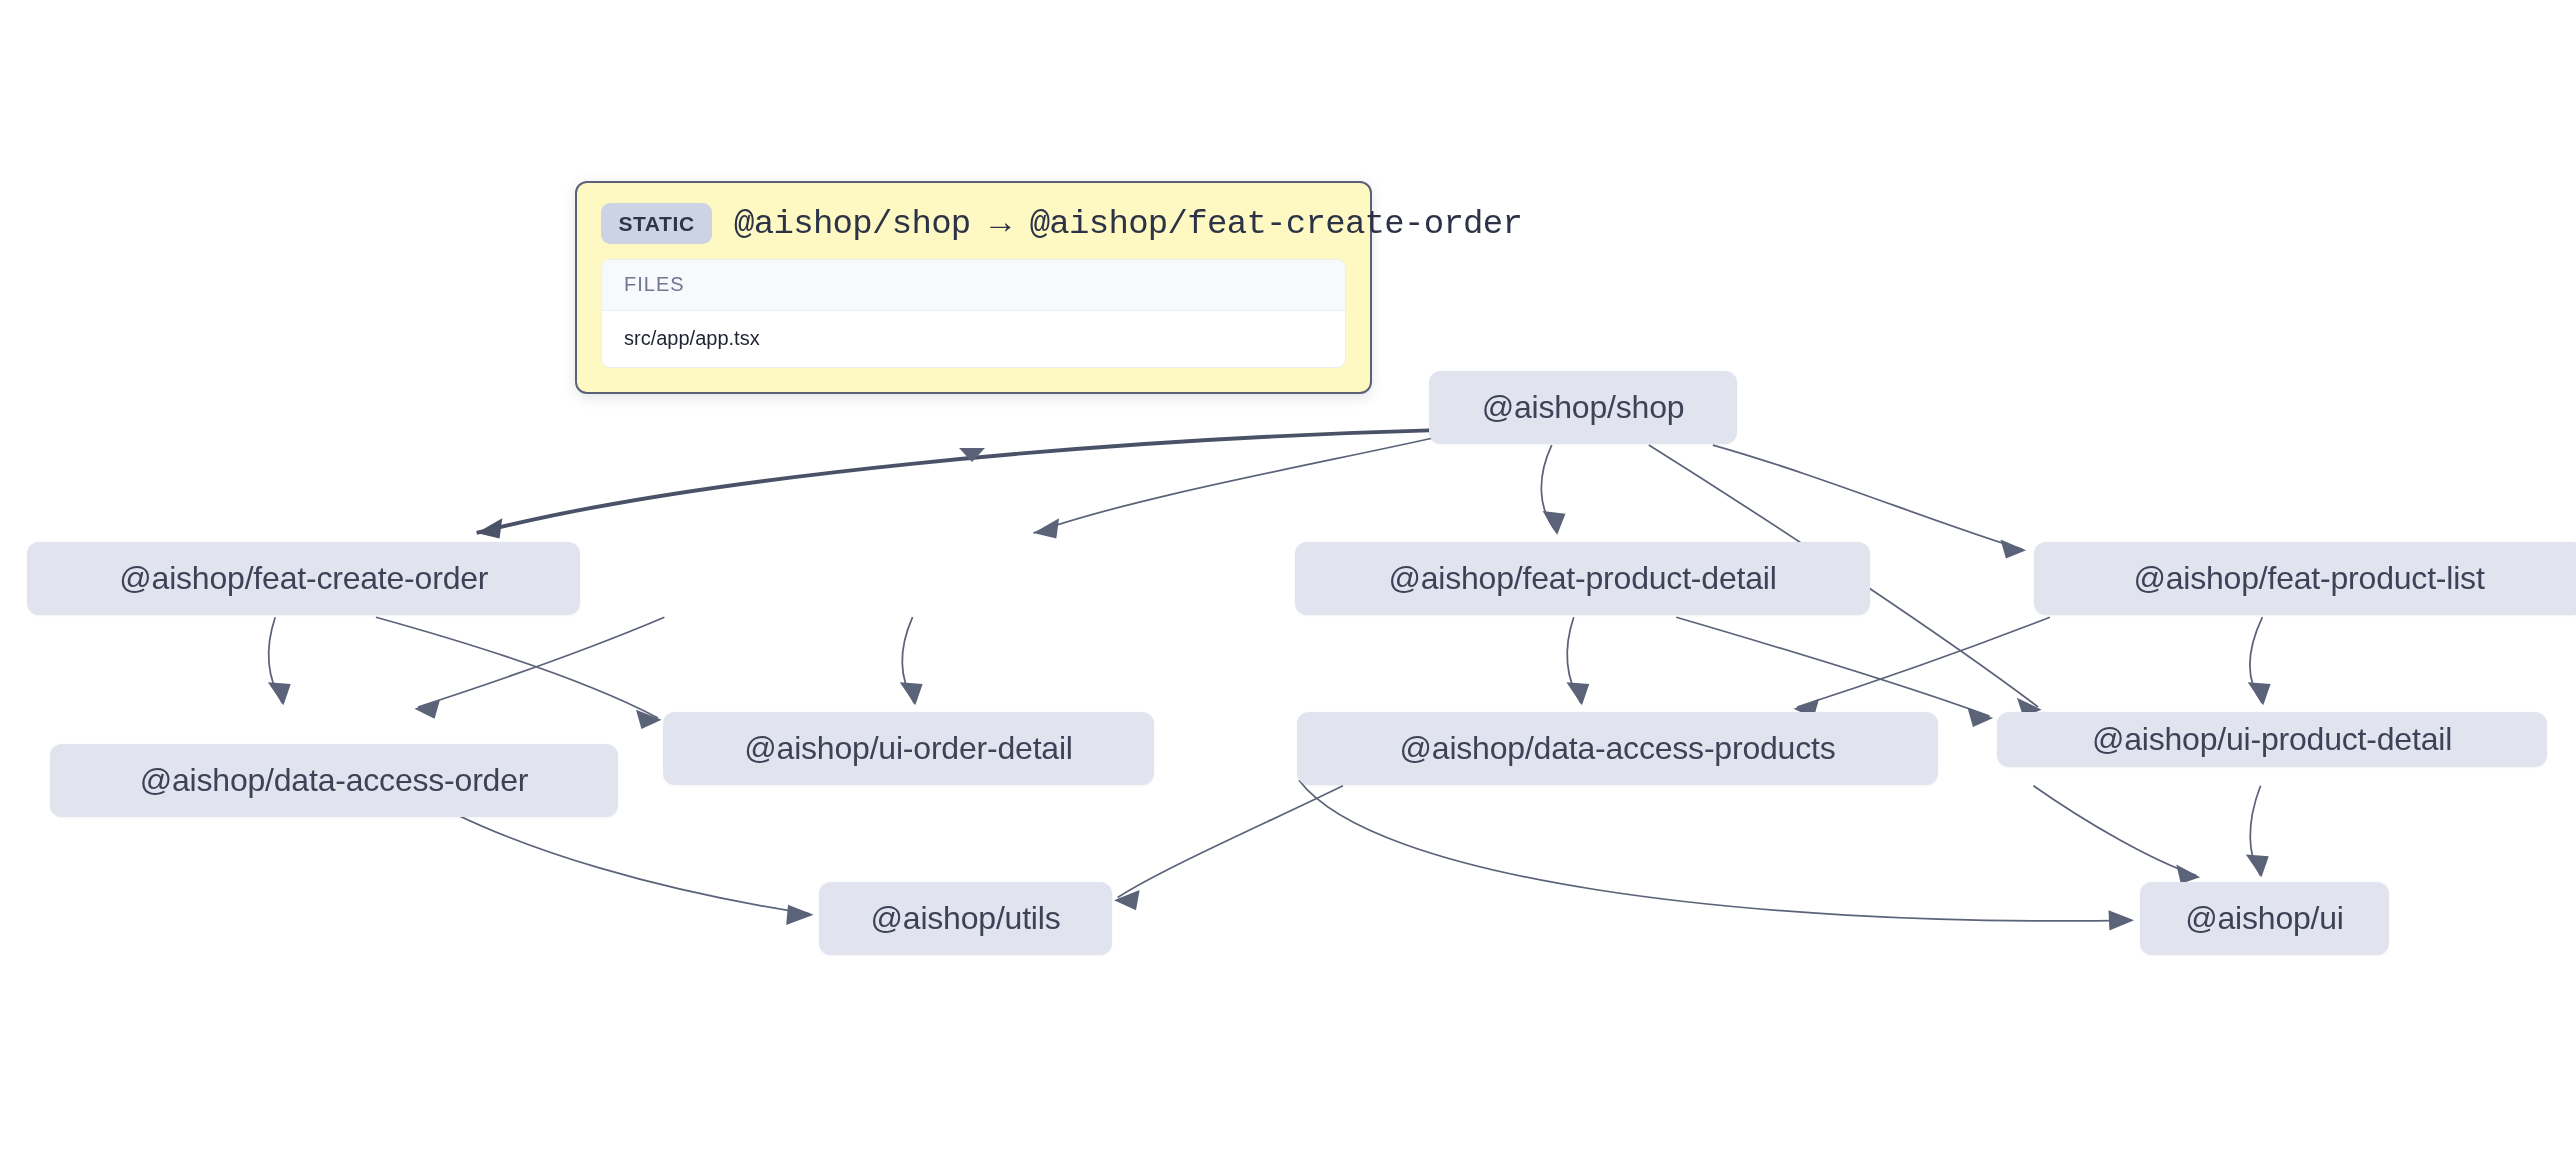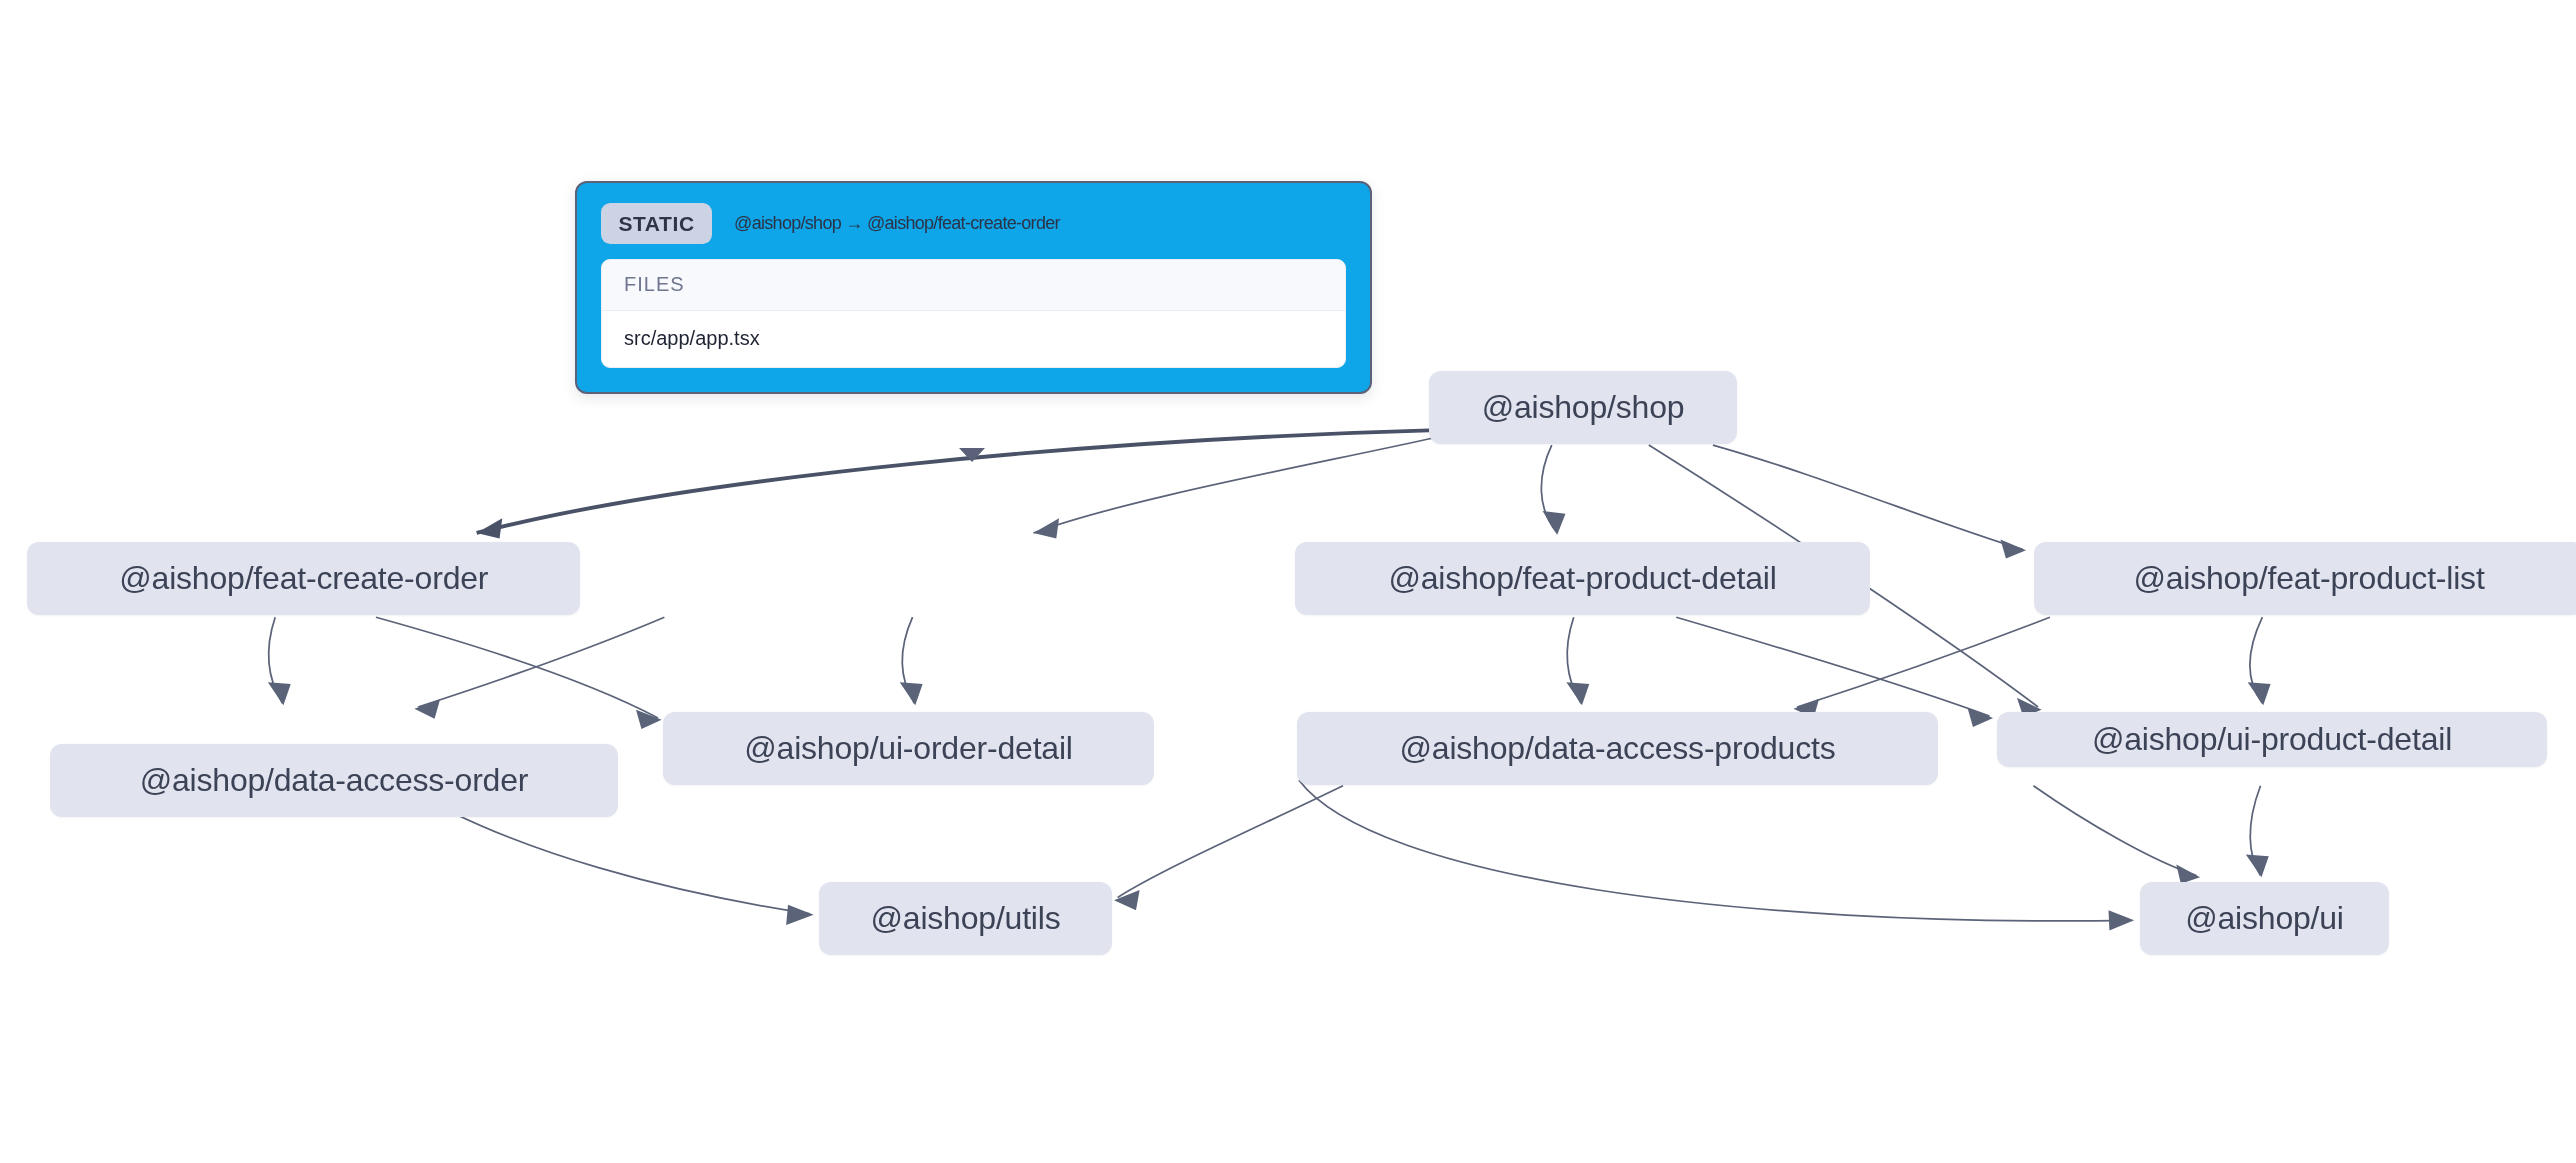--- a/index.html
+++ b/index.html
@@ -74,21 +74,21 @@
     letter-spacing: -0.2px;
     white-space: nowrap;
     cursor: pointer;
     box-shadow: 0 0.9px 1.8px rgba(60, 66, 87, 0.06);
   }
 
   
   #node-tooltip {
     position: absolute;
     box-sizing: border-box;
-    background: #0ea5e9;
+    background: #fef9c3;
     border: 2.3px solid #5a6179;
     border-radius: 12px;
     box-shadow: 0 3.7px 13px rgba(45, 52, 76, 0.13);
     z-index: 40;
   }
   .tooltip-head {
     display: flex;
     align-items: center;
     gap: 22px;
     padding: 20px 24px 14.7px 24px;
@@ -97,22 +97,22 @@
     background: #ccd3e4;
     color: #2e3547;
     font-size: 21px;
     font-weight: 700;
     letter-spacing: 0.6px;
     padding: 10px 17.4px;
     border-radius: 9.2px;
     line-height: 1;
   }
   .tooltip-title {
-    font-family: Liberation Sans, sans-serif;
-    font-size: 18px;
+    font-family: Liberation Mono, monospace;
+    font-size: 34px;
     color: #2c3346;
     letter-spacing: -0.7px;
     white-space: nowrap;
   }
   .tooltip-files {
     margin: 0 24px 24px 24px;
     border: 1.4px solid #eceef4;
     border-radius: 9px;
     overflow: hidden;
     background: #ffffff;

